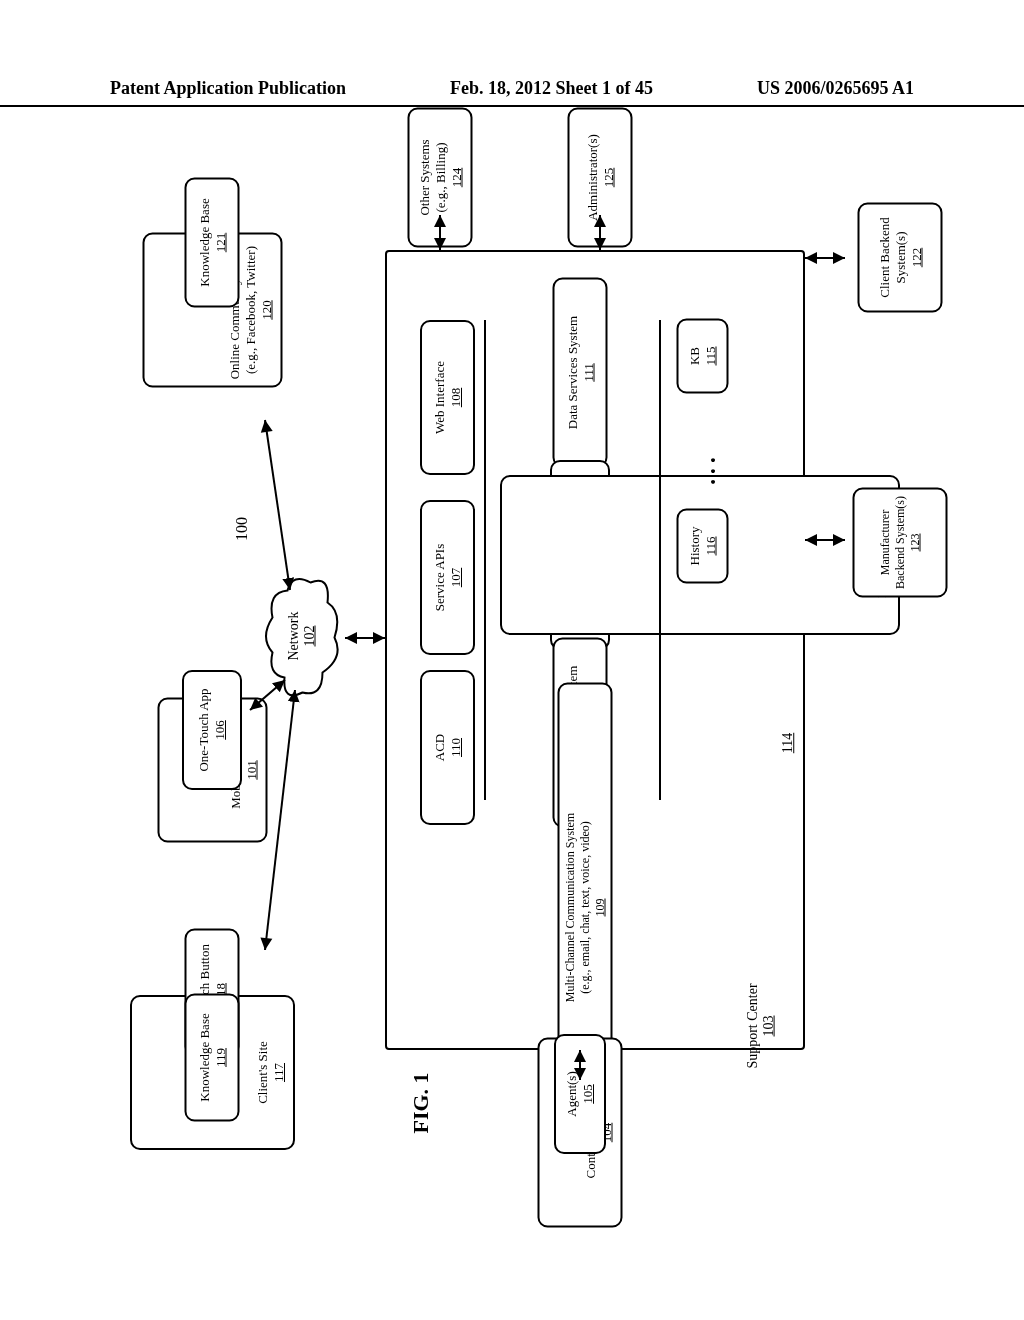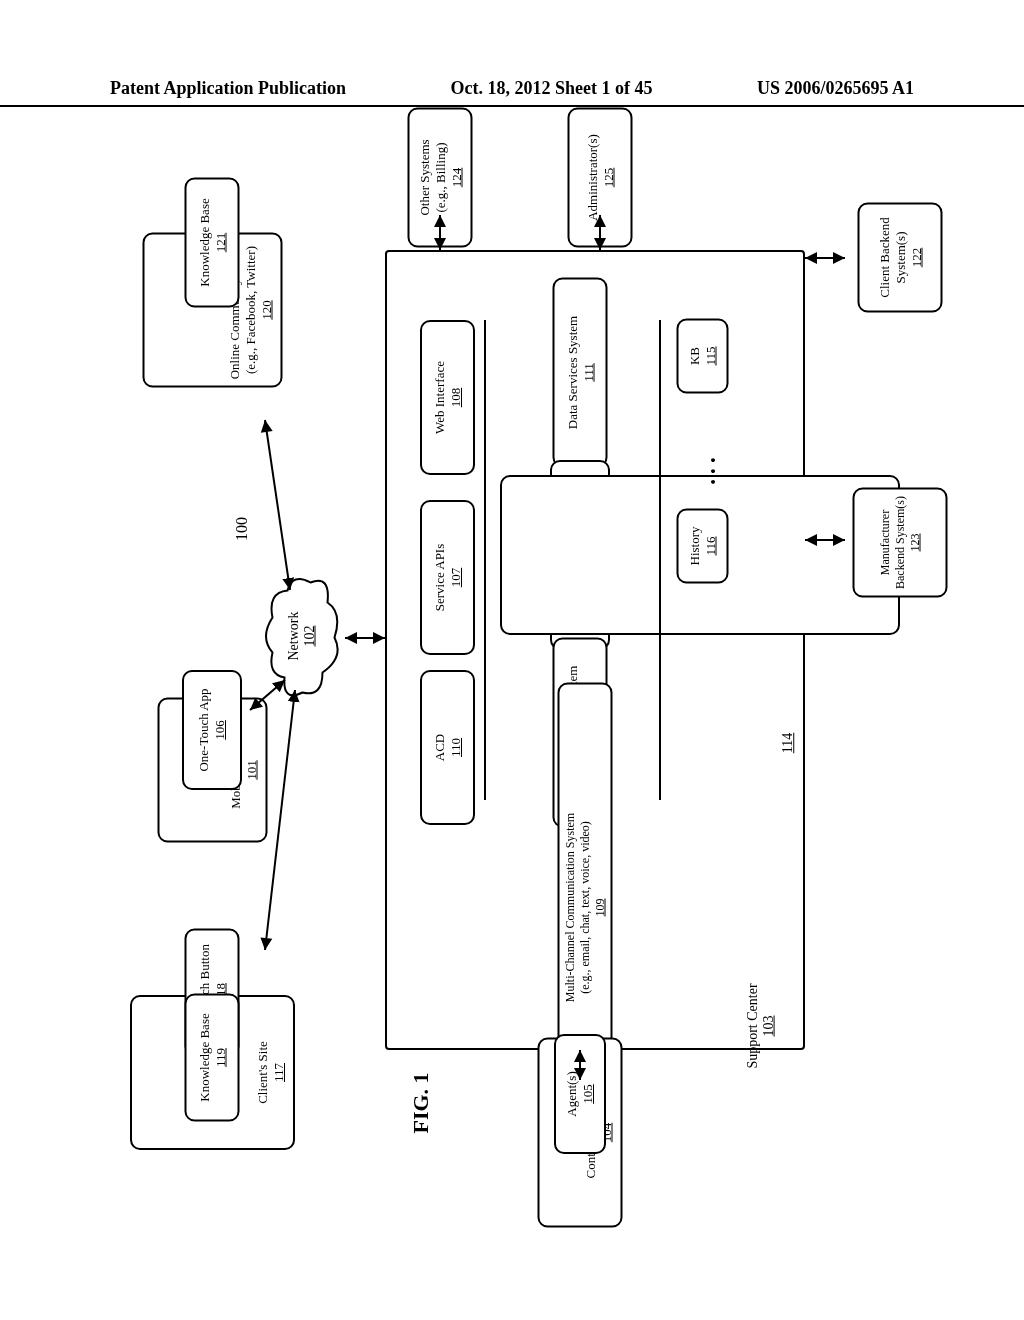--- a/index.html
+++ b/index.html
@@ -18,21 +18,21 @@
   .fignum { position: absolute; font-weight: bold; font-size: 22px; transform: rotate(-90deg); }
 </style>
 </head>
 <body>
 
 <div class="page">
 
   <div class="hdr">
     <div class="hdr-row">
       <span>Patent Application Publication</span>
-      <span>Oct. 18, 2012  Sheet 1 of 45</span>
+      <span>Feb. 18, 2012  Sheet 1 of 45</span>
       <span>US 2006/0265695 A1</span>
     </div>
   </div>
 
   <div class="figarea">
 
     <div class="rtext" style="left:140px; top:360px; font-size:16px;">100</div>
 
     <div class="fignum" style="left:300px; top:930px;">FIG. 1</div>
 

